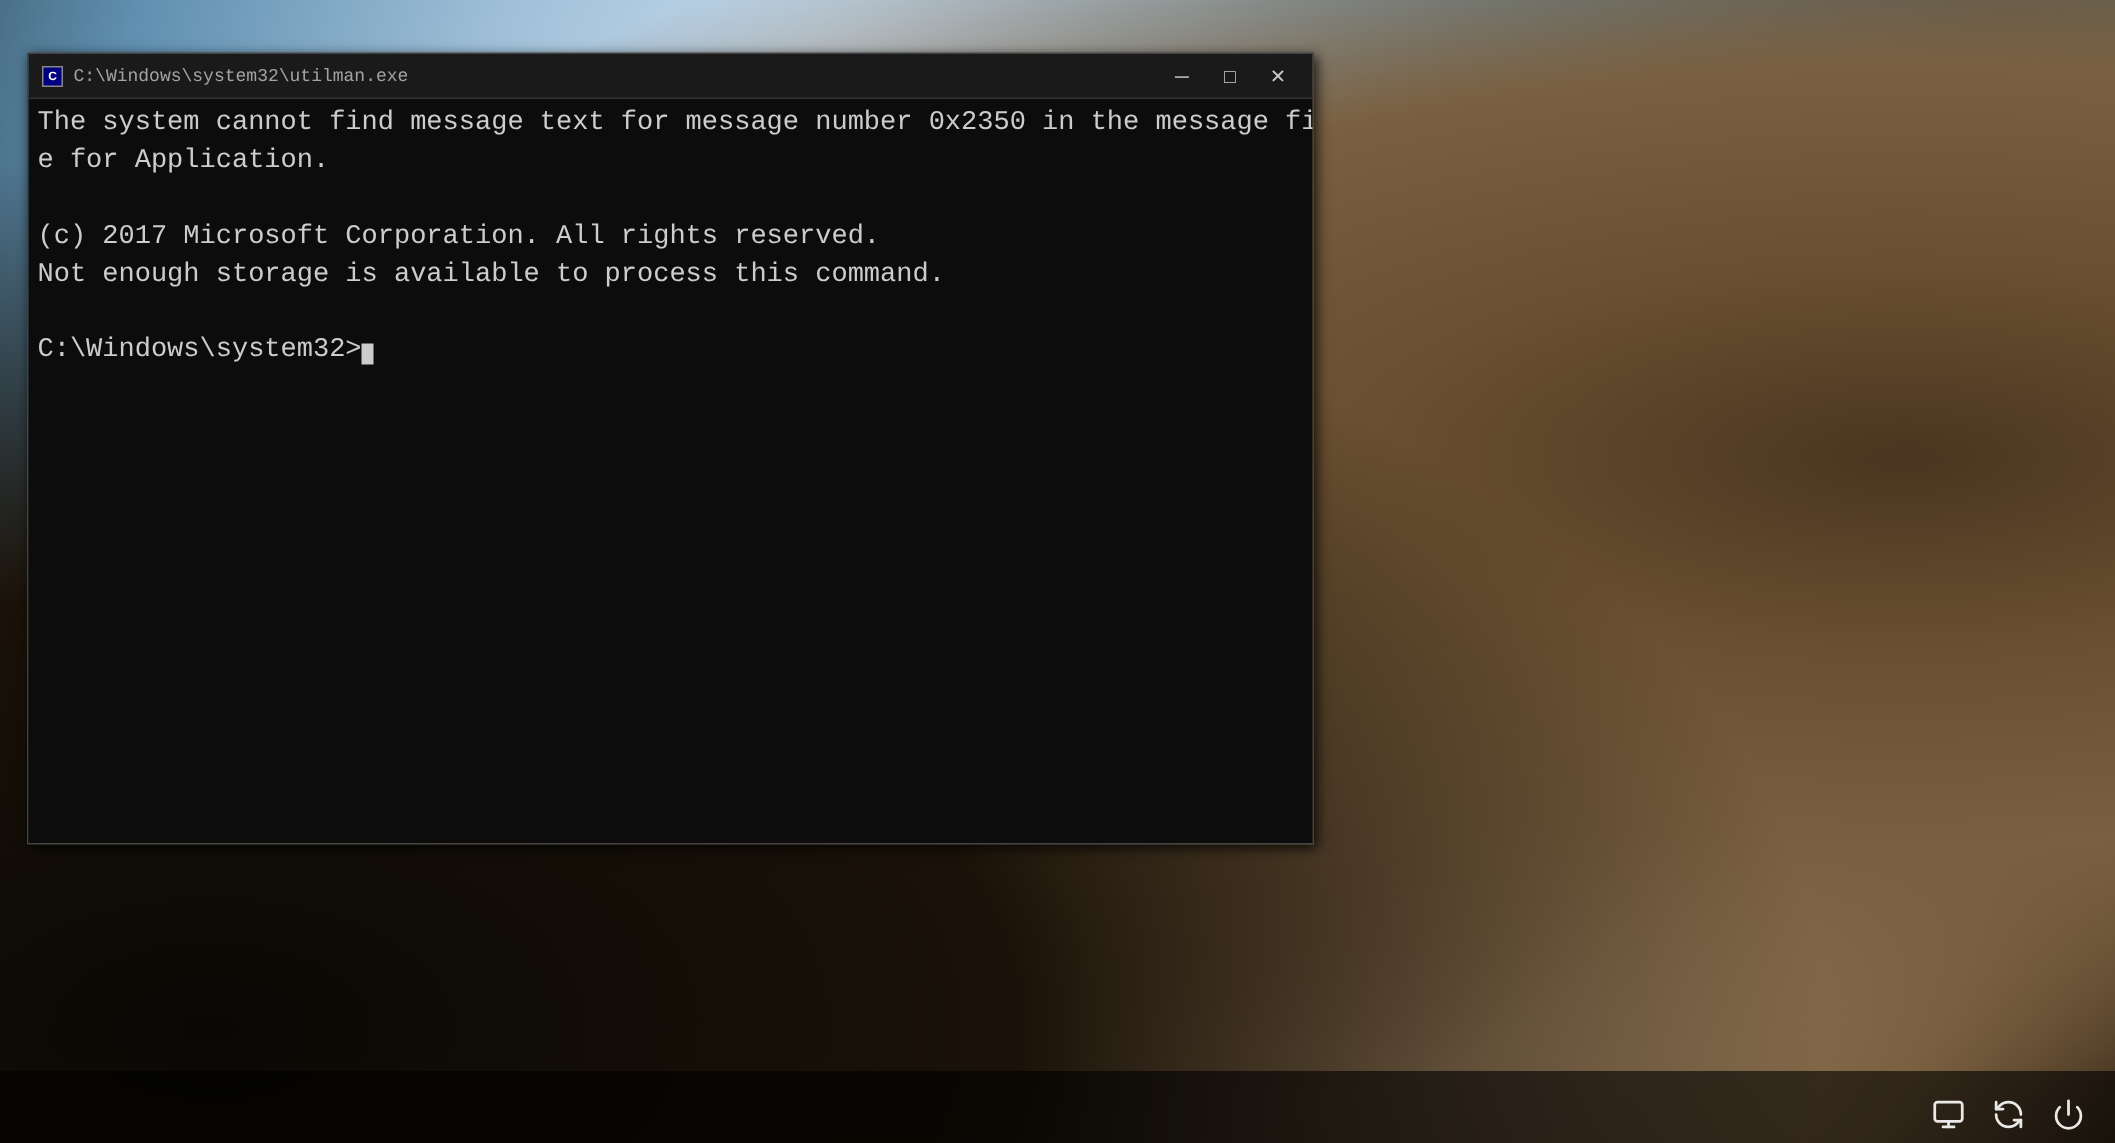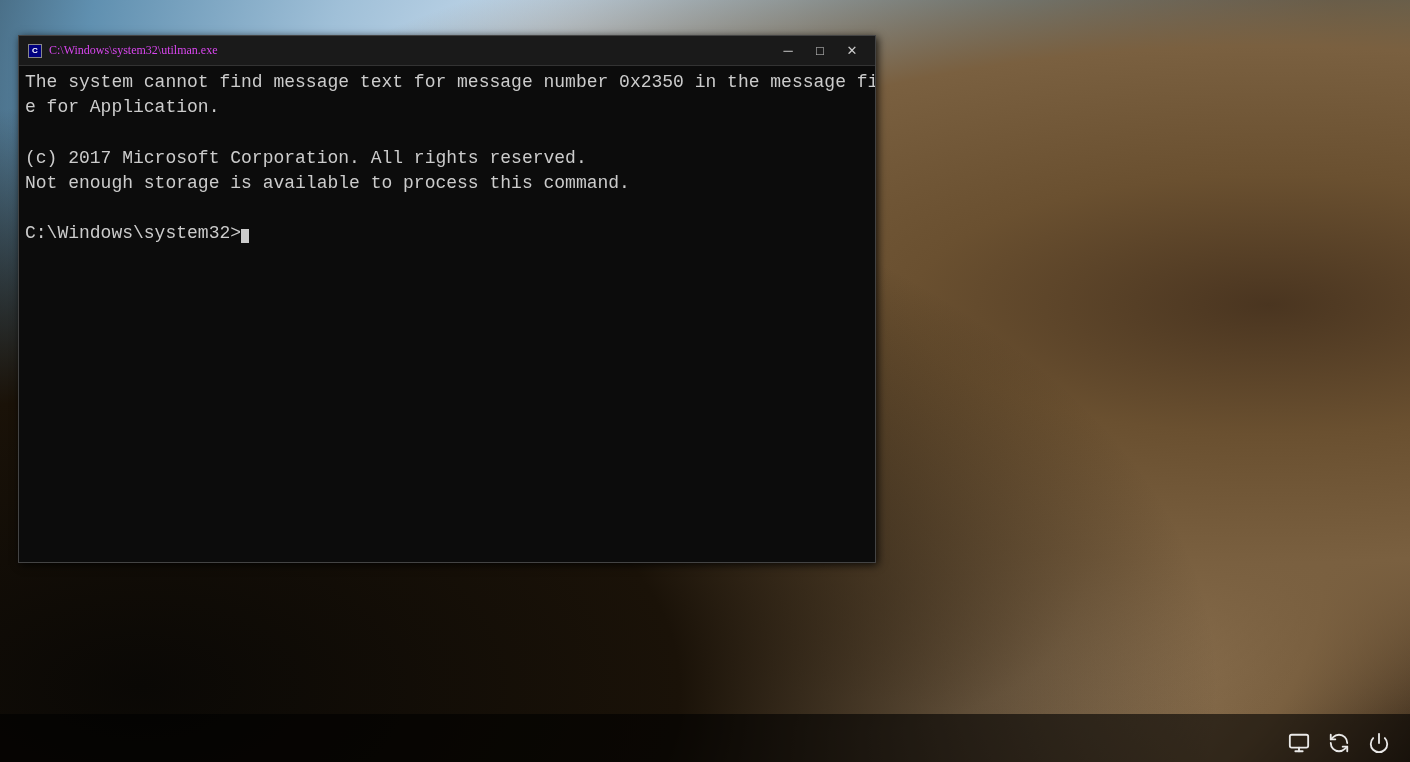--- a/index.html
+++ b/index.html
@@ -126,23 +126,23 @@
       display: flex;
       align-items: center;
       justify-content: center;
       font-size: 8px;
       color: white;
       font-weight: bold;
     }
 
     #cmd-title-text {
       flex: 1;
-      color: #d946ef;
+      color: #a3a3a3;
       font-size: 12px;
-      font-family: Liberation Serif, serif;
+      font-family: Liberation Mono, monospace;
     }
 
     #cmd-controls {
       display: flex;
       gap: 2px;
     }
 
     .cmd-btn {
       width: 30px;
       height: 20px;

